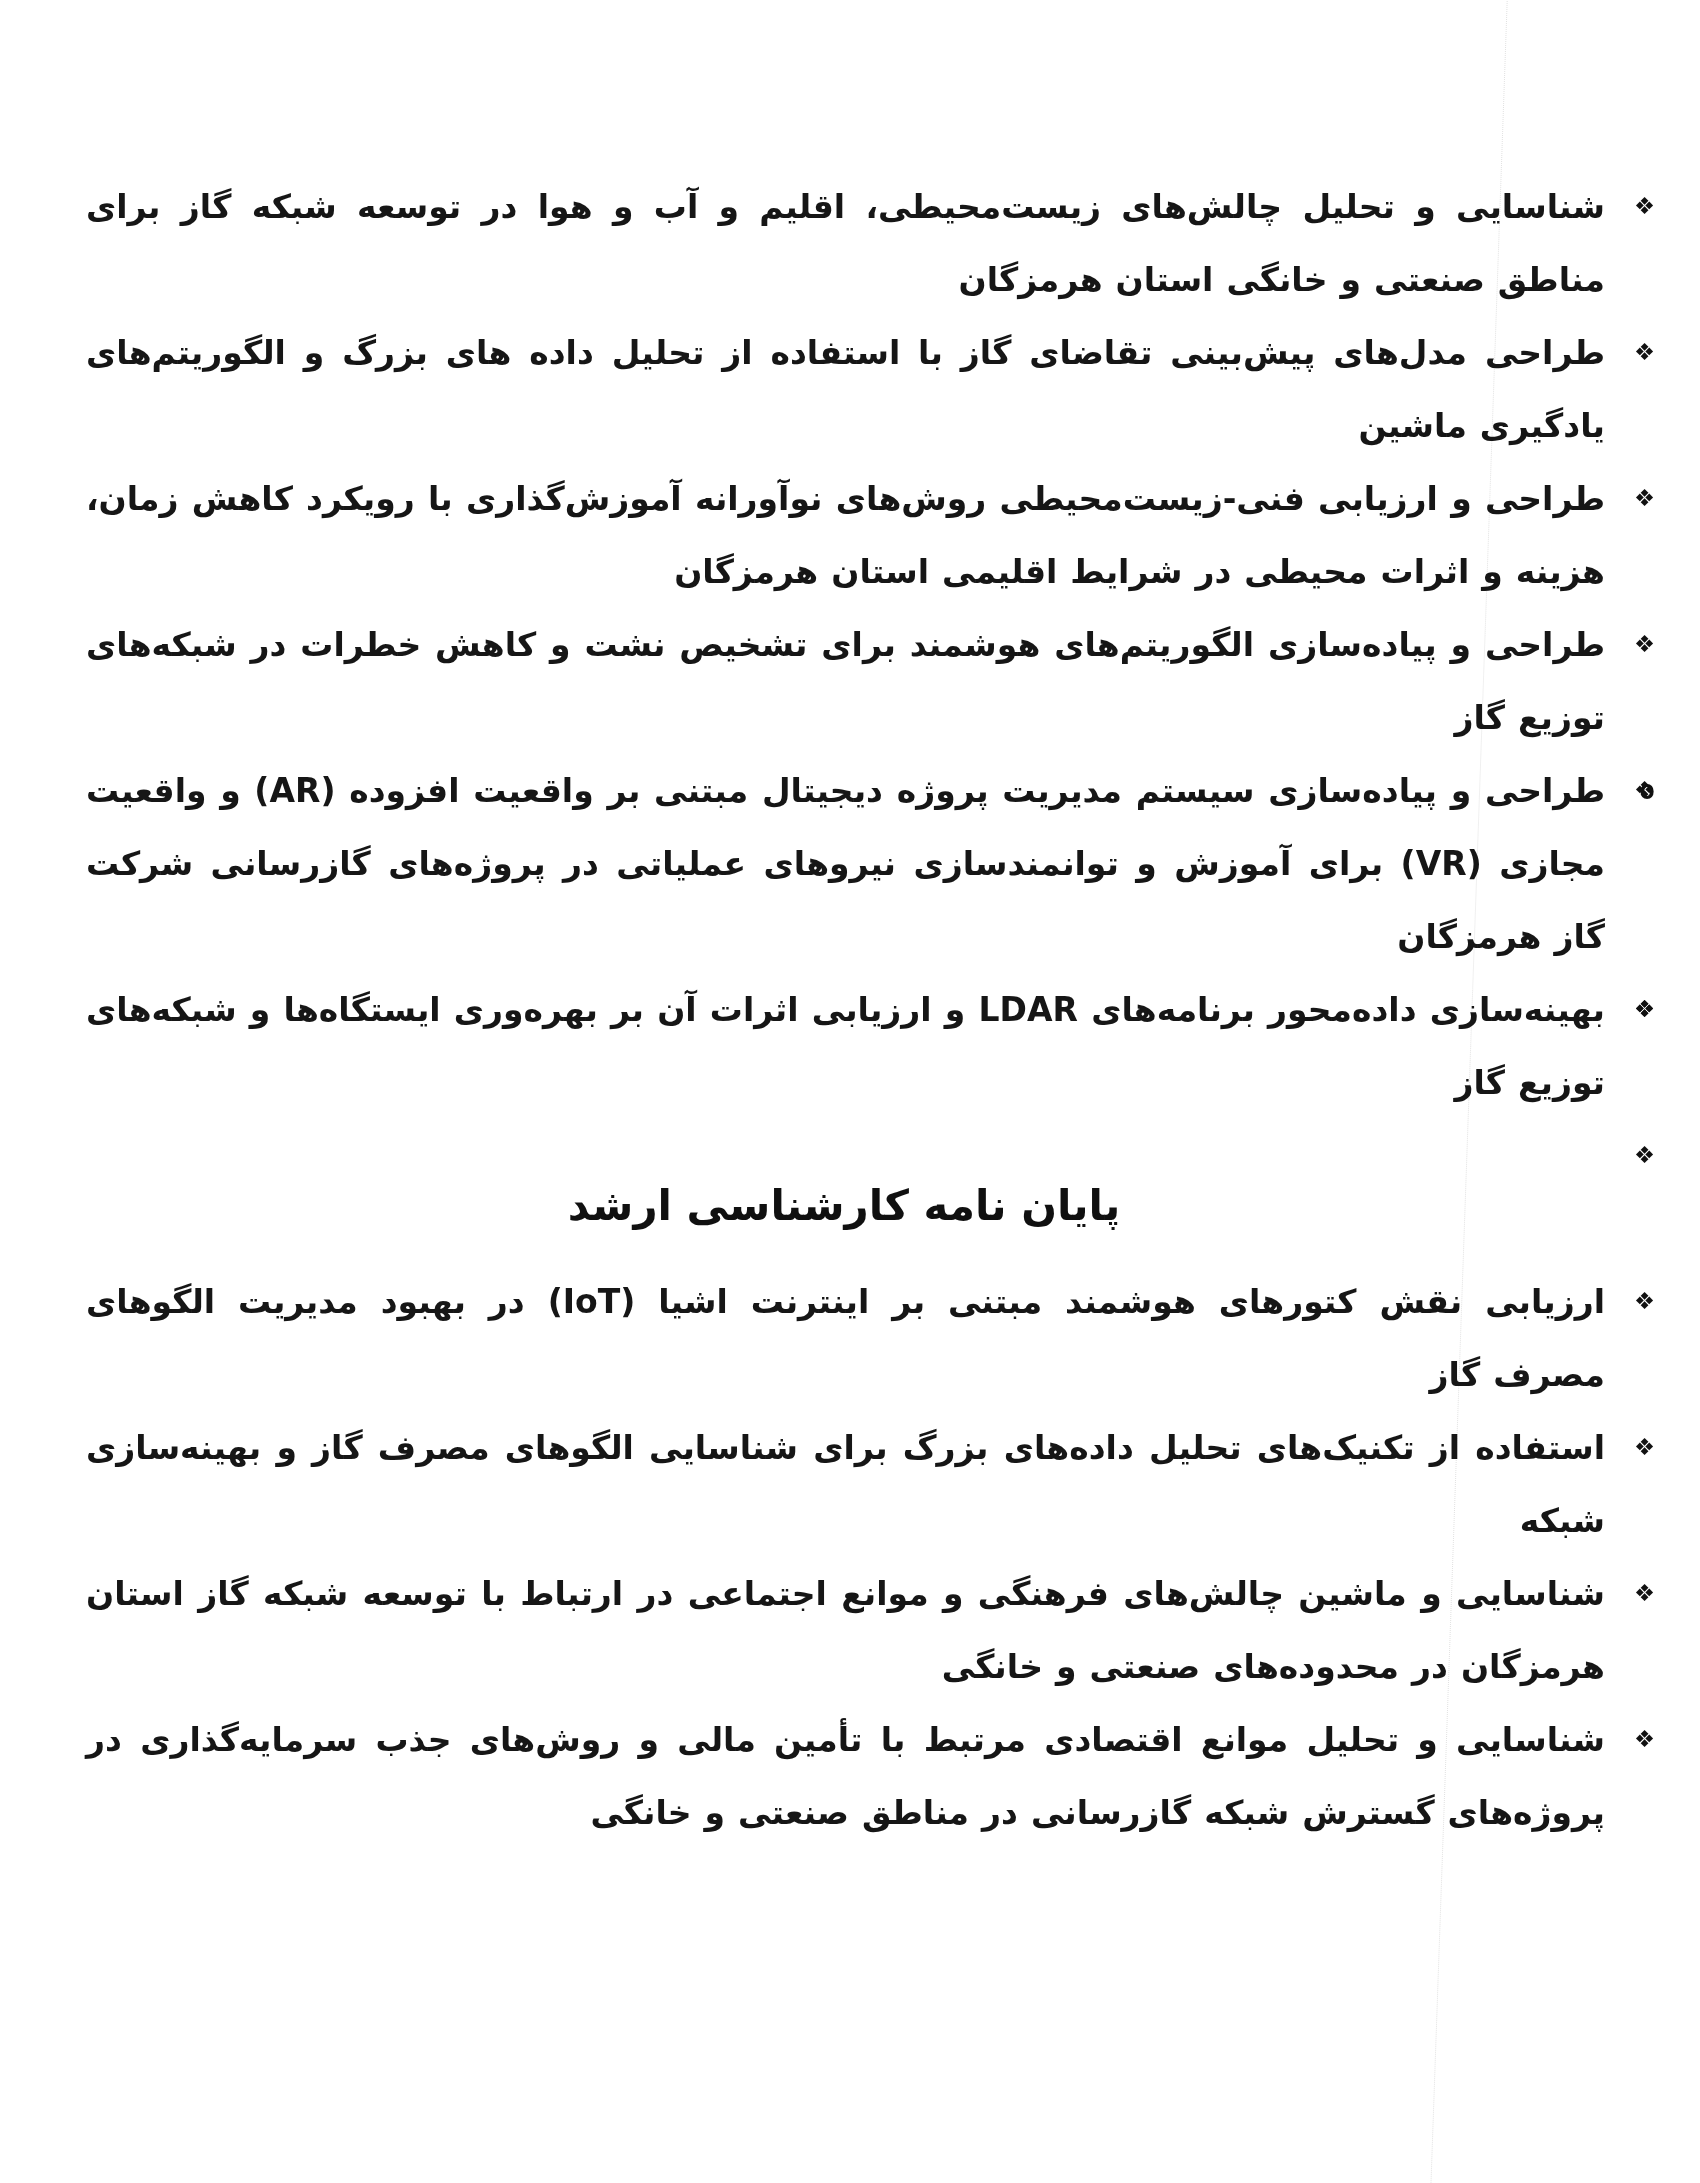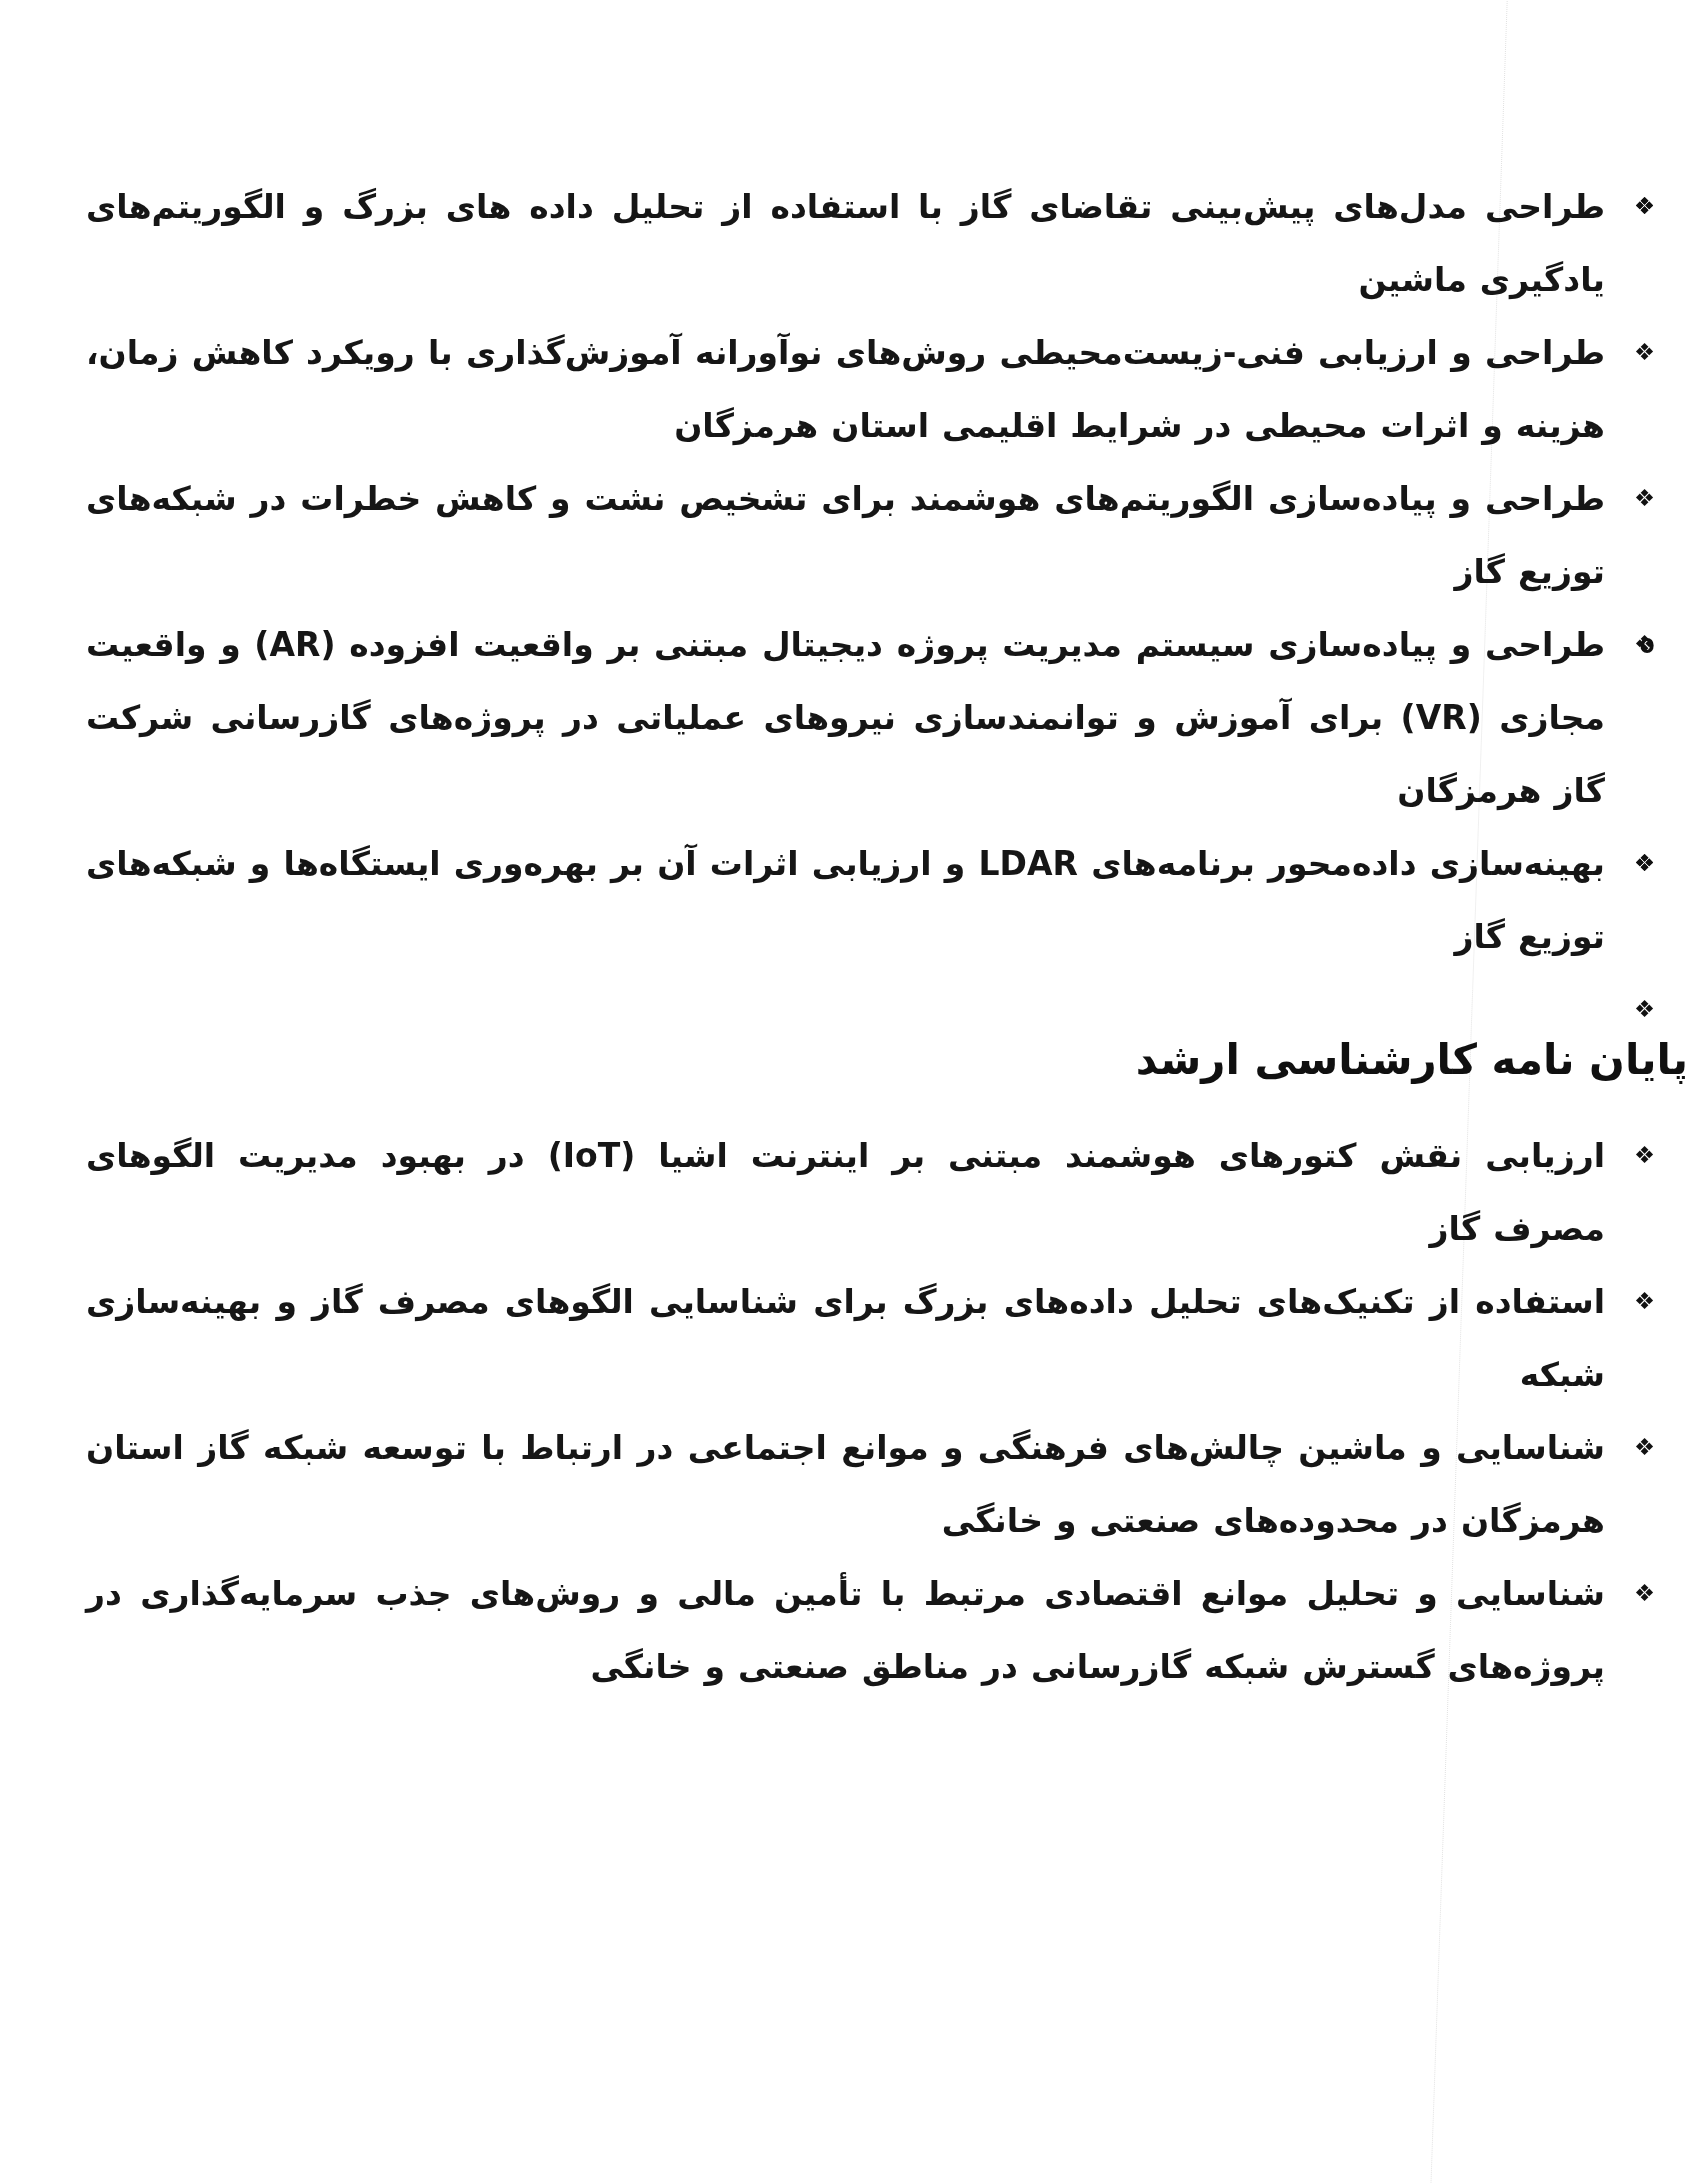--- a/index.html
+++ b/index.html
@@ -66,38 +66,38 @@
   .marker.diamond {
     font-size: 23.5px;
   }
   .marker.circle {
     font-family: "DejaVu Sans Mono", monospace;
     font-size: 26px;
     font-weight: bold;
   }
   .heading {
     direction: rtl;
-    text-align: right;
+    text-align: center;
     padding-right: 12px;
     font-size: 42px;
     font-weight: bold;
     line-height: 85px;
     color: #101010;
     margin: 44px 0 16.7px 0;
     letter-spacing: 0.4px;
   }
 </style>
 </head>
 <body>
 
 <div class="page">
   <div class="scan-line"></div>
   <div class="content">
     <div class="blist">
-        <div class="item"><span class="marker diamond">❖</span></div>
+        <div class="item"><span class="marker diamond">❖</span><span>شناسایی و تحلیل چالش‌های زیست‌محیطی، اقلیم و آب و هوا در توسعه شبکه گاز برای مناطق صنعتی و خانگی استان هرمزگان</span></div>
         <div class="item"><span class="marker diamond">❖</span><span>طراحی مدل‌های پیش‌بینی تقاضای گاز با استفاده از تحلیل داده های بزرگ و الگوریتم‌های یادگیری ماشین</span></div>
         <div class="item"><span class="marker diamond">❖</span><span>طراحی و ارزیابی فنی-زیست‌محیطی روش‌های نوآورانه آموزش‌گذاری با رویکرد کاهش زمان، هزینه و اثرات محیطی در شرایط اقلیمی استان هرمزگان</span></div>
         <div class="item"><span class="marker diamond">❖</span><span>طراحی و پیاده‌سازی الگوریتم‌های هوشمند برای تشخیص نشت و کاهش خطرات در شبکه‌های توزیع گاز</span></div>
         <div class="item"><span class="marker circle">o</span></div>
         <div class="item"><span class="marker diamond">❖</span><span>طراحی و پیاده‌سازی سیستم مدیریت پروژه دیجیتال مبتنی بر واقعیت افزوده (AR) و واقعیت مجازی (VR) برای آموزش و توانمندسازی نیروهای عملیاتی در پروژه‌های گازرسانی شرکت گاز هرمزگان</span></div>
         <div class="item"><span class="marker diamond">❖</span></div>
         <div class="item"><span class="marker diamond">❖</span><span>بهینه‌سازی داده‌محور برنامه‌های LDAR و ارزیابی اثرات آن بر بهره‌وری ایستگاه‌ها و شبکه‌های توزیع گاز</span></div>
         <div class="item"><span class="marker diamond">❖</span></div>
       </div>
 

